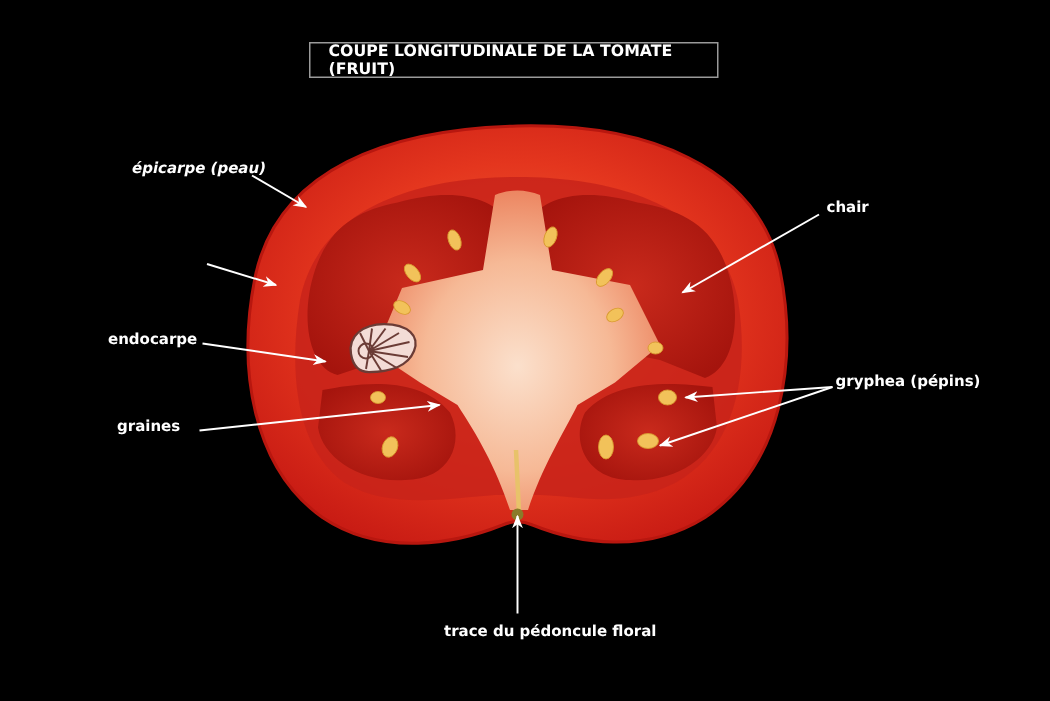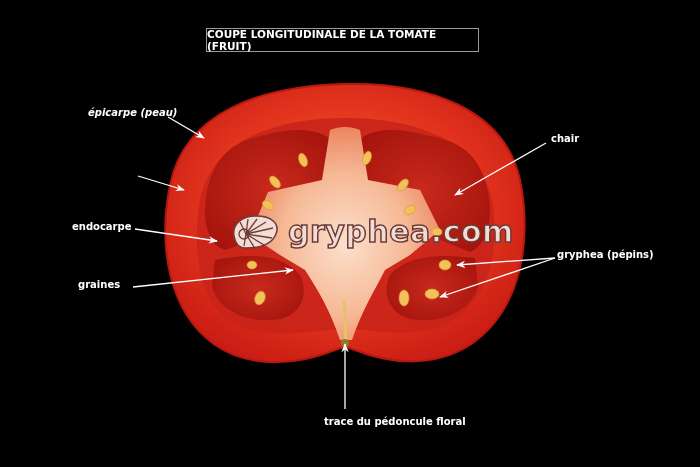--- a/index.html
+++ b/index.html
@@ -2,21 +2,21 @@
 <html><head>
 <meta charset="utf-8">
 <style>
   html, body { margin:0; padding:0; background:#000; }
   body { width:700px; height:467px; position:relative; overflow:hidden;
          font-family:"DejaVu Sans", "Liberation Sans", sans-serif; }
   #stage { position:absolute; left:0; top:0; width:700px; height:467px; }
   .title-box { position:absolute; left:206px; top:28px; width:273px; height:24px;
                border:1px solid #9a9a9a; box-sizing:border-box;
                display:flex; align-items:center; justify-content:center;
-               color:#fff; font-size:10.5px; font-weight:bold; letter-spacing:0px; }
+               color:#fff; font-size:10.5px; font-weight:bold; letter-spacing:0px;padding-left:12px; }
   .lbl { position:absolute; color:#fff; font-size:10px; font-weight:bold;
          text-align:center; white-space:nowrap; line-height:14px; }
   .wm { position:absolute; left:288px; top:214px; font-size:30px; font-weight:bold;
         color:#f3dcd6; letter-spacing:0.5px;
         font-family:"DejaVu Sans", "Liberation Sans", sans-serif;
         -webkit-text-stroke:1.5px #6b3c36; line-height:36px; }
 </style>
 </head>
 <body>
 
@@ -123,21 +123,20 @@
         <line x1="14" y1="20" x2="32" y2="31"></line>
         <line x1="14" y1="20" x2="22" y2="33"></line>
         <line x1="14" y1="20" x2="12" y2="32"></line>
       </g>
       <circle cx="12" cy="20" r="5" fill="none" stroke="#6b3c36" stroke-width="1.3"></circle>
     </g>
   </svg>
 
   <div class="title-box">COUPE LONGITUDINALE DE LA TOMATE (FRUIT)</div>
 
-  <div class="wm">gryphea.com</div>
 
   <div class="lbl" style="left:88px; top:106px;font-style:italic;">épicarpe (peau)</div>
   <div class="lbl" style="left:72px; top:220px;">endocarpe</div>
   <div class="lbl" style="left:78px; top:278px;">graines</div>
   <div class="lbl" style="left:551px; top:132px;">chair</div>
   <div class="lbl" style="left:557px; top:248px;">gryphea (pépins)</div>
-  <div class="lbl" style="left:296px; top:415px;margin-left:28px;">trace du pédoncule floral</div>
+  <div class="lbl" style="left:296px; top:415px;">trace du pédoncule floral</div>
 </div>
 
 </body></html>

